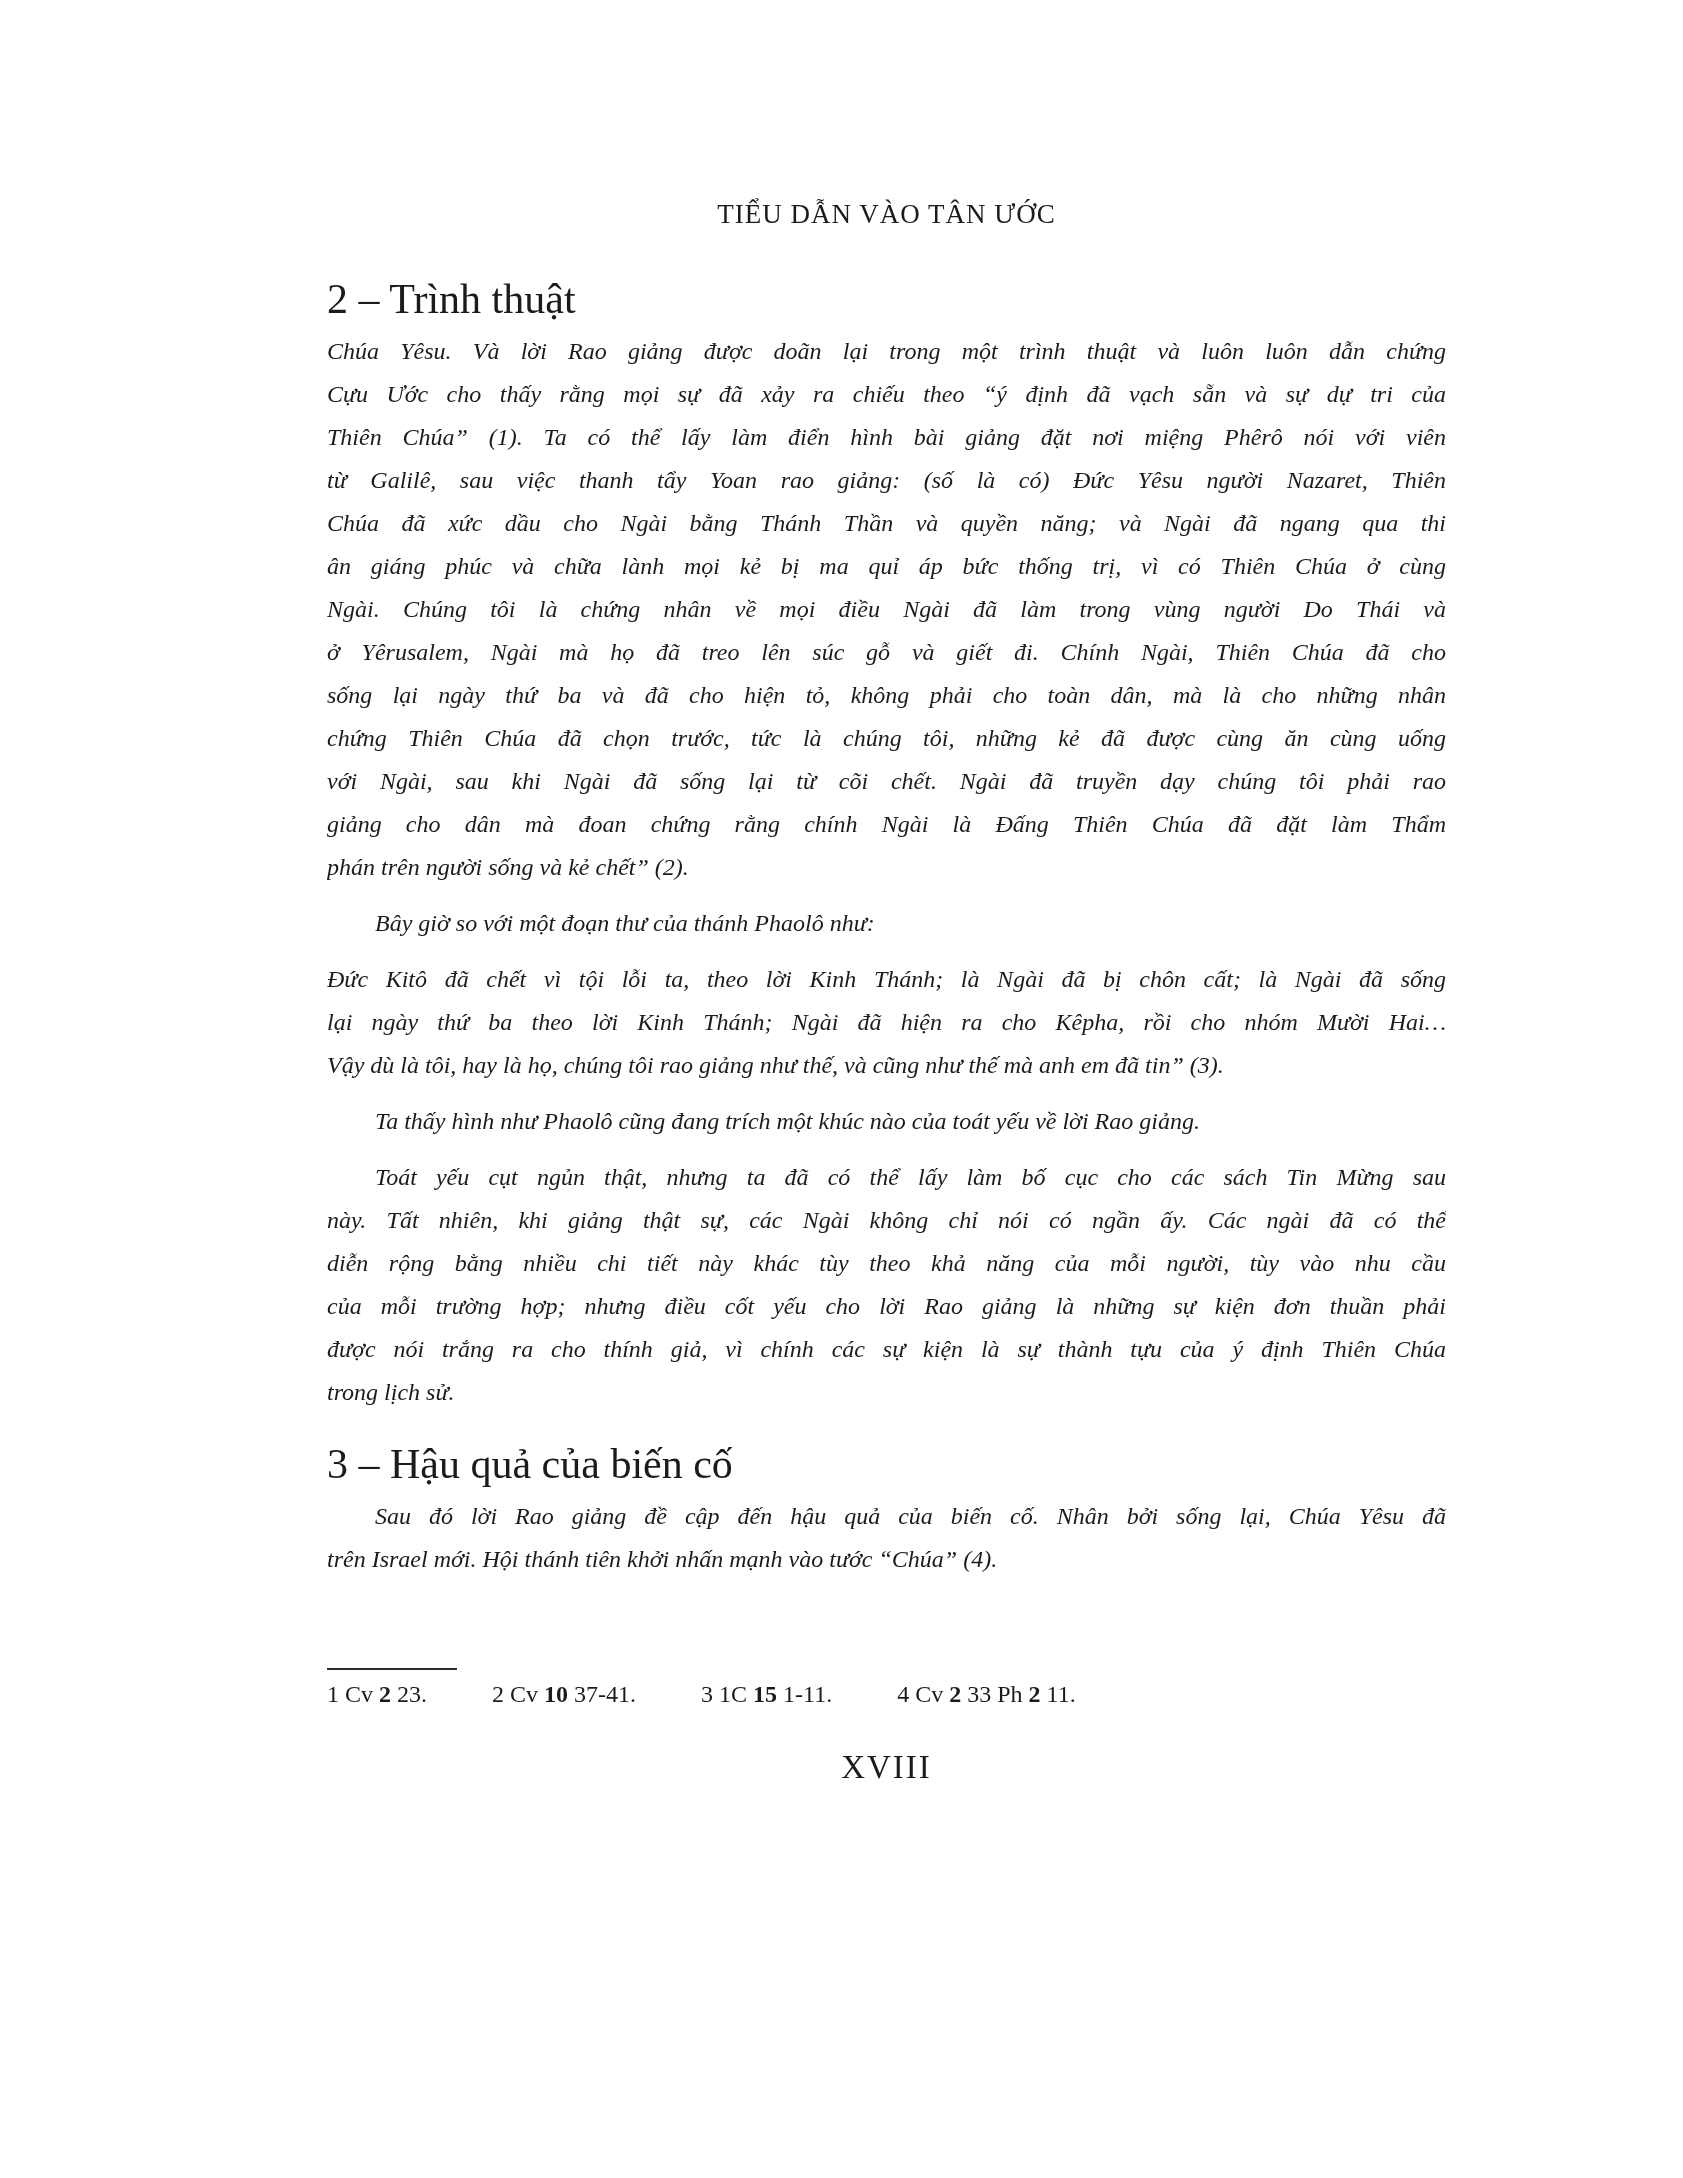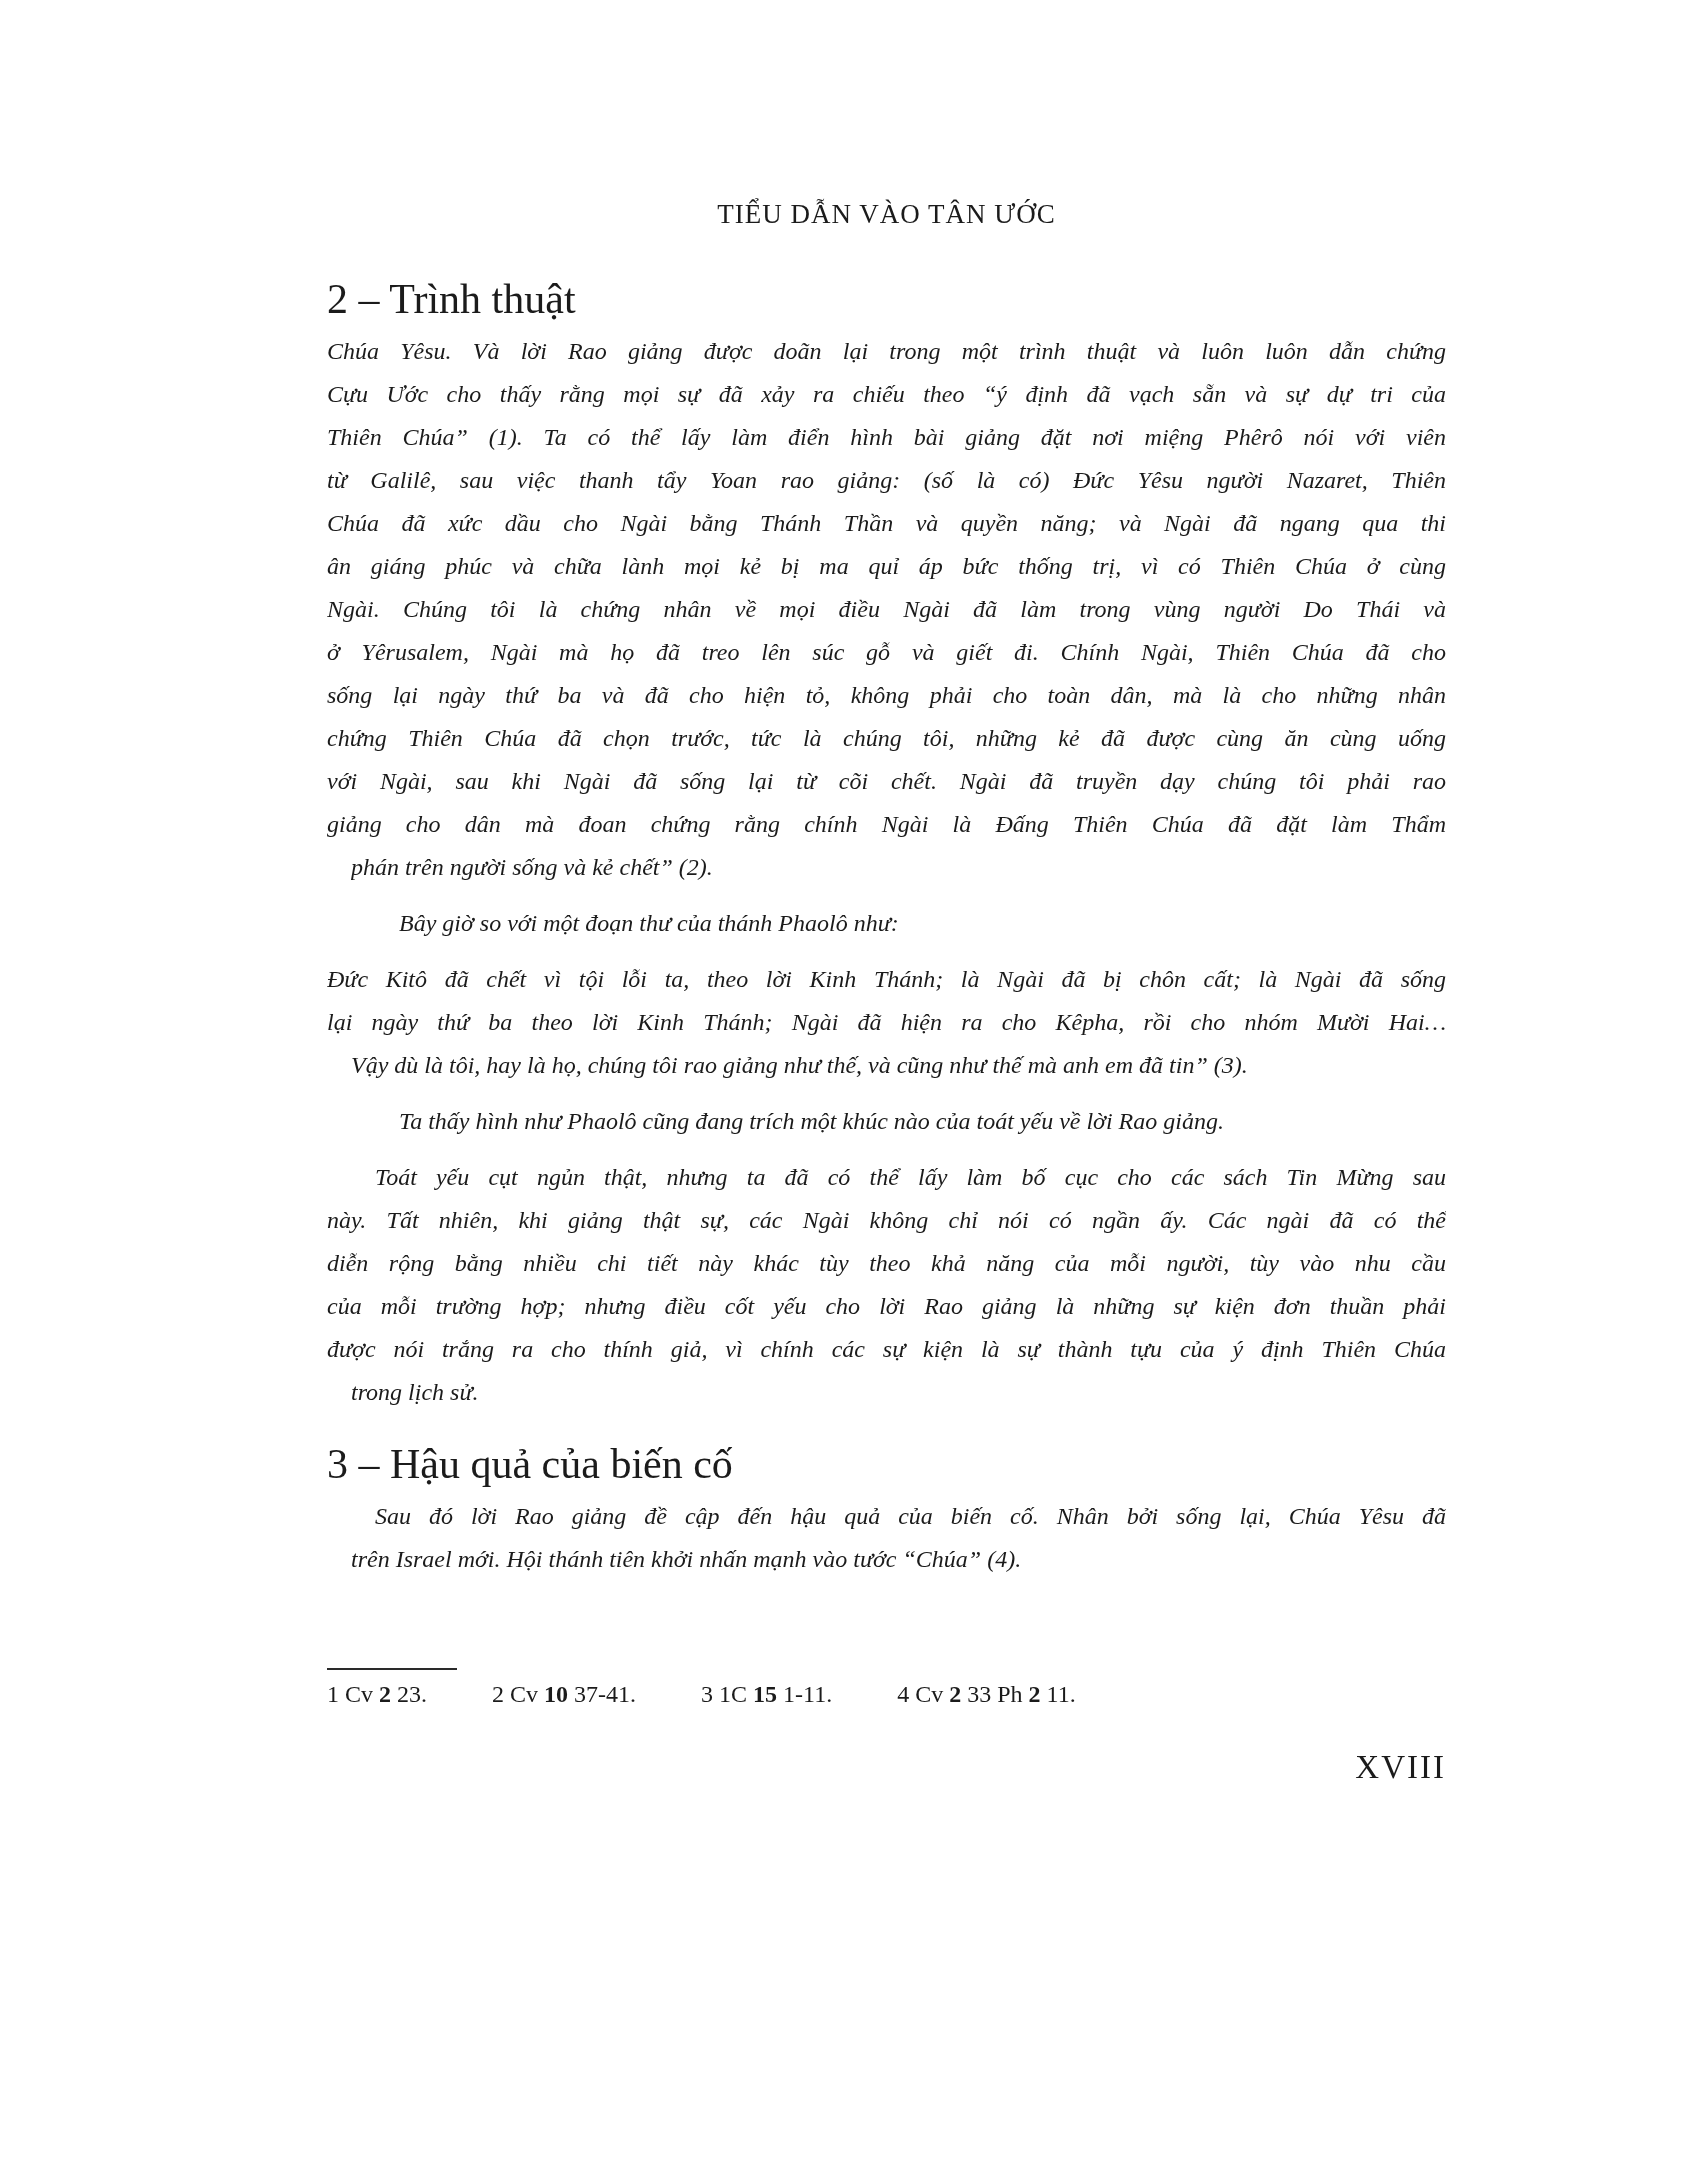--- a/index.html
+++ b/index.html
@@ -18,28 +18,28 @@
     margin:0;font-size:42px;line-height:36px;font-weight:normal;font-style:normal;
     white-space:nowrap;
   }
   .section + .section .section-heading{margin-top:32px;}
   .para{margin:13px 0 0 0;}
   .line{
     height:43px;line-height:43px;font-style:italic;font-size:24px;
     text-align:justify;text-align-last:justify;overflow:hidden;
   }
   .line.first{text-indent:48px;}
-  .line.plast{text-align-last:auto;margin-left:24px;}
+  .line.plast{text-align-last:auto;}
   .fn-rule{width:130px;height:0;border-top:2px solid #2a2a2a;margin-top:87px;}
   .footnotes{display:flex;margin-top:9px;font-size:24px;line-height:30px;font-style:normal;}
   .fn-item{white-space:nowrap;}
   .fn-item + .fn-item{margin-left:65px;}
   .fn-item b{font-weight:bold;}
   .page-number{
-    text-align:right;margin-top:38px;font-size:33px;line-height:40px;
+    text-align:center;margin-top:38px;font-size:33px;line-height:40px;
     letter-spacing:2px;font-style:normal;
   }
 </style>
 </head>
 <body>
 
 <div class="page">
   <div class="running-head">TIỂU DẪN VÀO TÂN ƯỚC</div>
 
   <div class="column">

